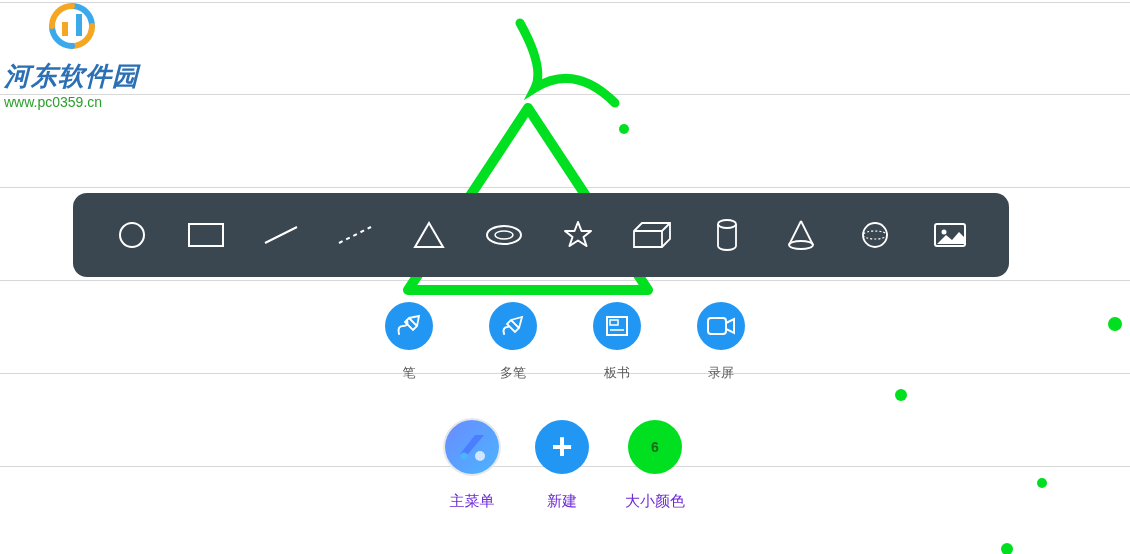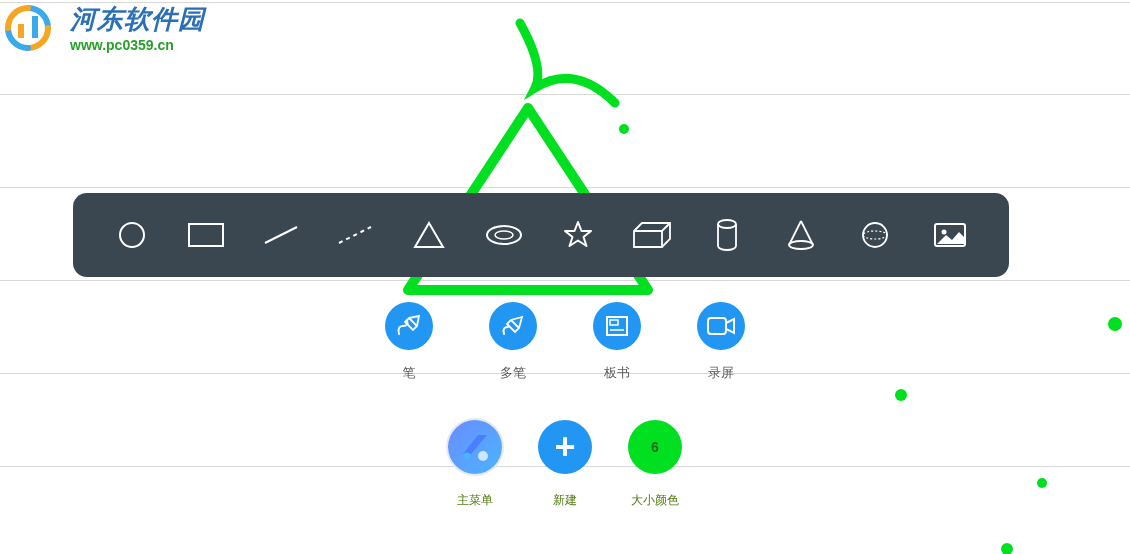--- a/index.html
+++ b/index.html
@@ -27,38 +27,39 @@
       height: 1px;
       background: #d8d8d8;
     }
     
     .watermark {
       position: absolute;
       top: 2px;
       left: 4px;
       display: flex;
       align-items: center;
-      gap: 18px;
+      gap: 9px;
+      flex-direction: column;
     }
     .wm-logo {
       width: 48px;
       height: 48px;
     }
     .wm-text { display: flex; flex-direction: column; }
     .wm-title {
       font-size: 26px;
       font-weight: bold;
       color: #2b6fb5;
       font-style: italic;
       letter-spacing: 1px;
     }
     .wm-url {
       font-size: 14px;
       color: #2aa02a;
-      font-weight: bold;
+      font-weight: normal;
     }
     
     .doodle { position: absolute; }
     
     .shape-bar {
       position: absolute;
       top: 193px;
       left: 73px;
       width: 936px;
       height: 84px;
@@ -145,22 +146,22 @@
     .bottom-circle.new {
       background: #2196f3;
     }
     .bottom-circle.color {
       background: #00e020;
       color: #1a6a1a;
       font-size: 14px;
       font-weight: bold;
     }
     .bottom-label {
-      font-size: 12px;
-      color: #4d7c0f;
+      font-size: 15px;
+      color: #6d28d9;
     }
     .plus-icon {
       color: #fff;
       font-size: 36px;
       line-height: 1;
       font-weight: bold;
     }
     
     .gdot {
       position: absolute;

